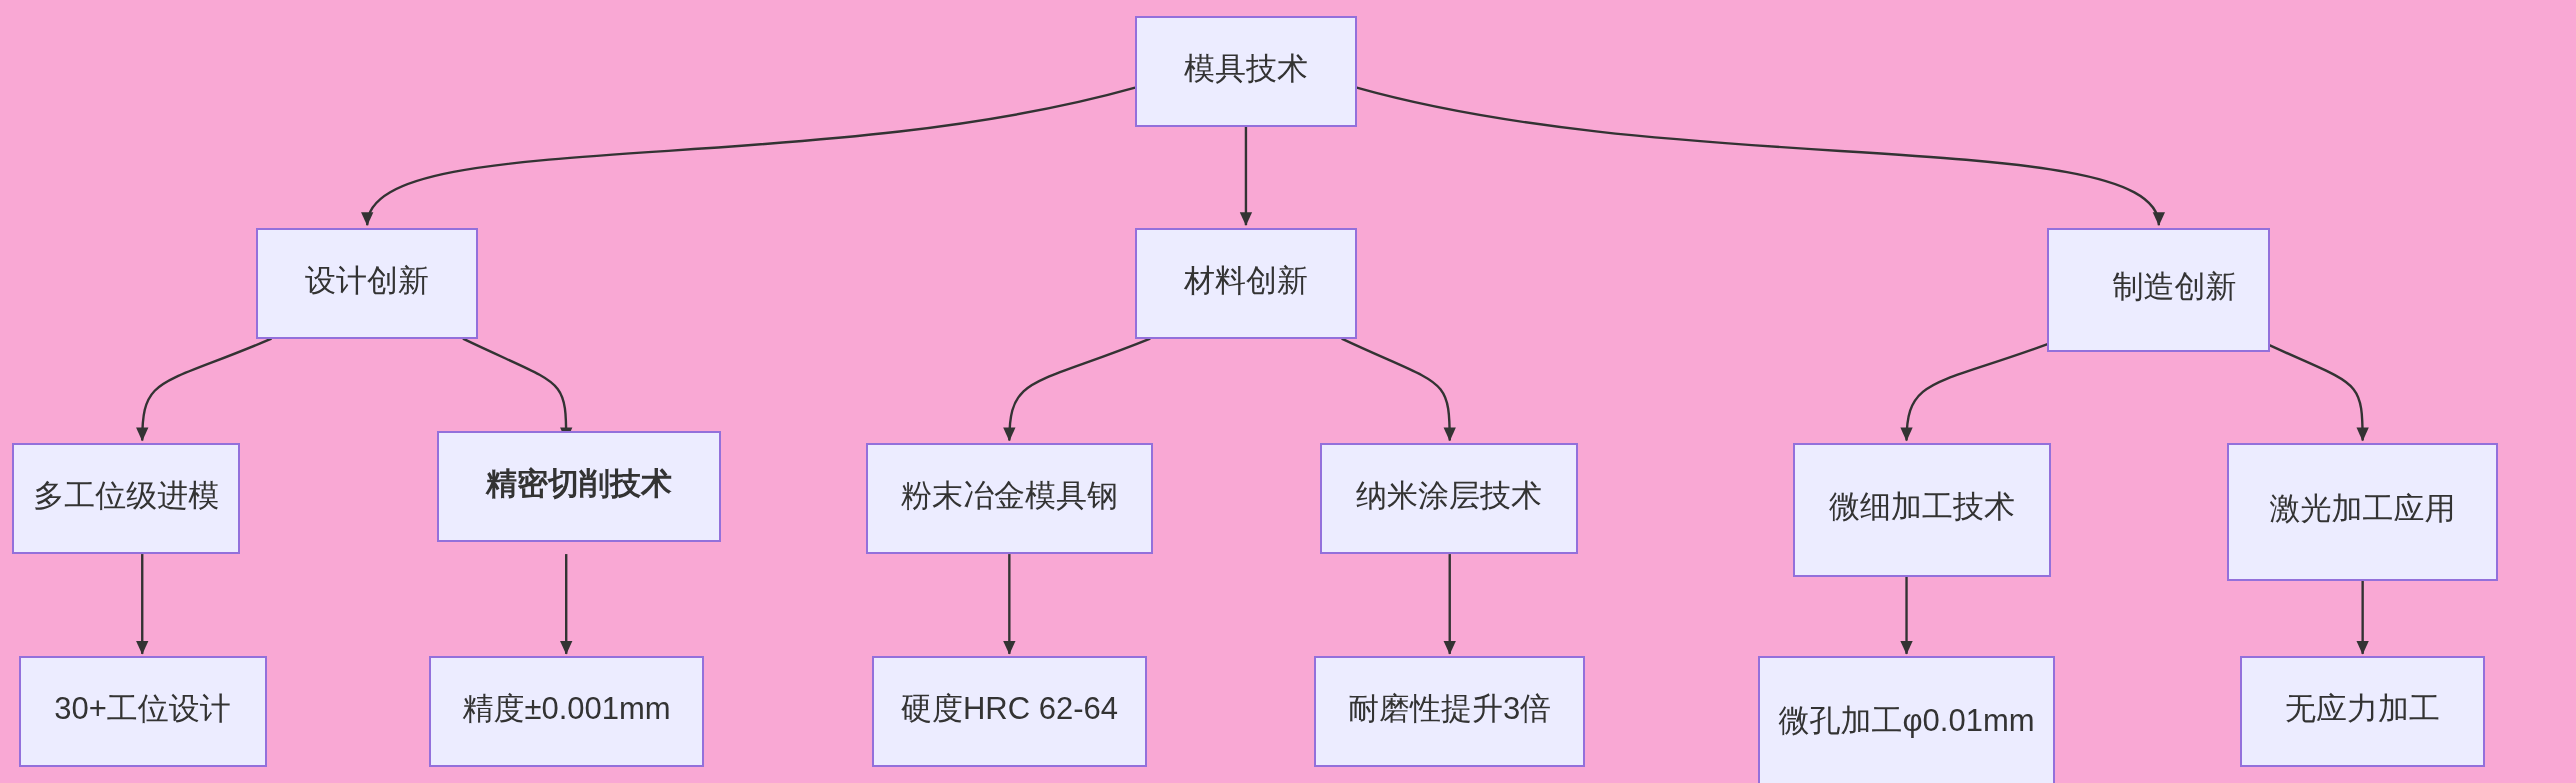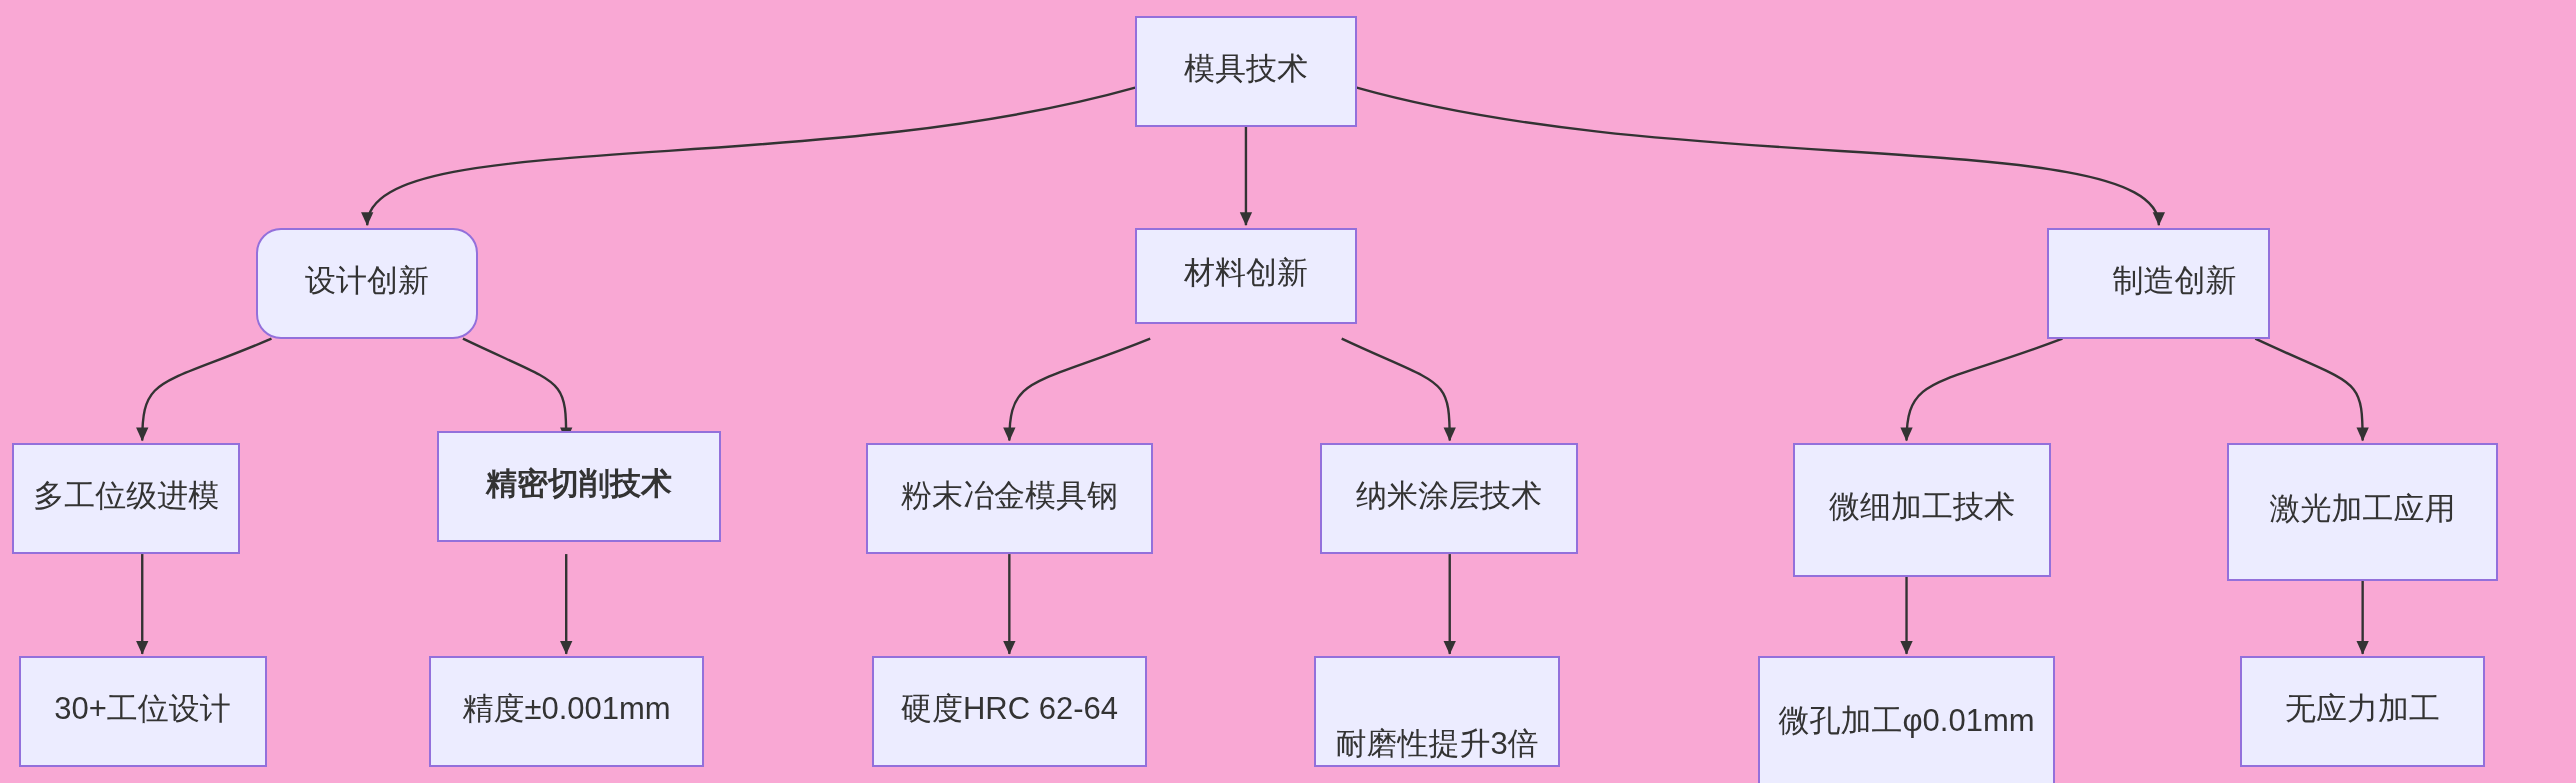--- a/index.html
+++ b/index.html
@@ -51,27 +51,27 @@
       <path class="edge" d="M 828 810 L 828 956" marker-end="url(#arrowhead)"></path>
       <path class="edge" d="M 1476 810 L 1476 956" marker-end="url(#arrowhead)"></path>
       <path class="edge" d="M 2120 810 L 2120 956" marker-end="url(#arrowhead)"></path>
       <path class="edge" d="M 2788 810 L 2788 956" marker-end="url(#arrowhead)"></path>
       <path class="edge" d="M 3455 810 L 3455 956" marker-end="url(#arrowhead)"></path>
     </svg>
 
 <div class="node" style="left: 1135px; top: 15.7px; width: 222px; height: 111px;">
       <span class="label">模具技术</span>
     </div>
-    <div class="node" style="left: 256px; top: 228px; width: 222px; height: 111px; border-radius: 25px;">
+    <div class="node" style="left: 256px; top: 228px; width: 222px; height: 111px;">
       <span class="label">设计创新</span>
     </div>
-    <div class="node" style="left: 1135px; top: 228px; width: 222px; height: 96px;">
+    <div class="node" style="left: 1135px; top: 228px; width: 222px; height: 111px;">
       <span class="label">材料创新</span>
     </div>
-    <div class="node" style="left: 2047px; top: 228px; width: 223px; height: 111px; padding-left: 32px;">
+    <div class="node" style="left: 2047px; top: 228px; width: 223px; height: 124px; padding-left: 32px;">
       <span class="label">制造创新</span>
     </div>
     <div class="node" style="left: 12.3px; top: 443px; width: 228px; height: 111px;">
       <span class="label">多工位级进模</span>
     </div>
     <div class="node" style="left: 437px; top: 431px; width: 284px; height: 111px; font-weight: bold;">
       <span class="label">精密切削技术</span>
     </div>
     <div class="node" style="left: 866px; top: 443px; width: 287px; height: 111px;">
       <span class="label">粉末冶金模具钢</span>
@@ -87,21 +87,21 @@
     </div>
     <div class="node" style="left: 18.5px; top: 656px; width: 248px; height: 111px;">
       <span class="label">30+工位设计</span>
     </div>
     <div class="node" style="left: 429px; top: 656px; width: 275px; height: 111px;">
       <span class="label">精度±0.001mm</span>
     </div>
     <div class="node" style="left: 872px; top: 656px; width: 275px; height: 111px;">
       <span class="label">硬度HRC 62-64</span>
     </div>
-    <div class="node" style="left: 1314px; top: 656px; width: 246px; height: 111px; align-items: flex-end;">
+    <div class="node" style="left: 1314px; top: 656px; width: 271px; height: 111px;">
       <span class="label">耐磨性提升3倍</span>
     </div>
     <div class="node" style="left: 1758px; top: 656px; width: 297px; height: 136px;">
       <span class="label">微孔加工φ0.01mm</span>
     </div>
     <div class="node" style="left: 2240px; top: 656px; width: 245px; height: 111px;">
       <span class="label">无应力加工</span>
     </div>
   </div>
 

